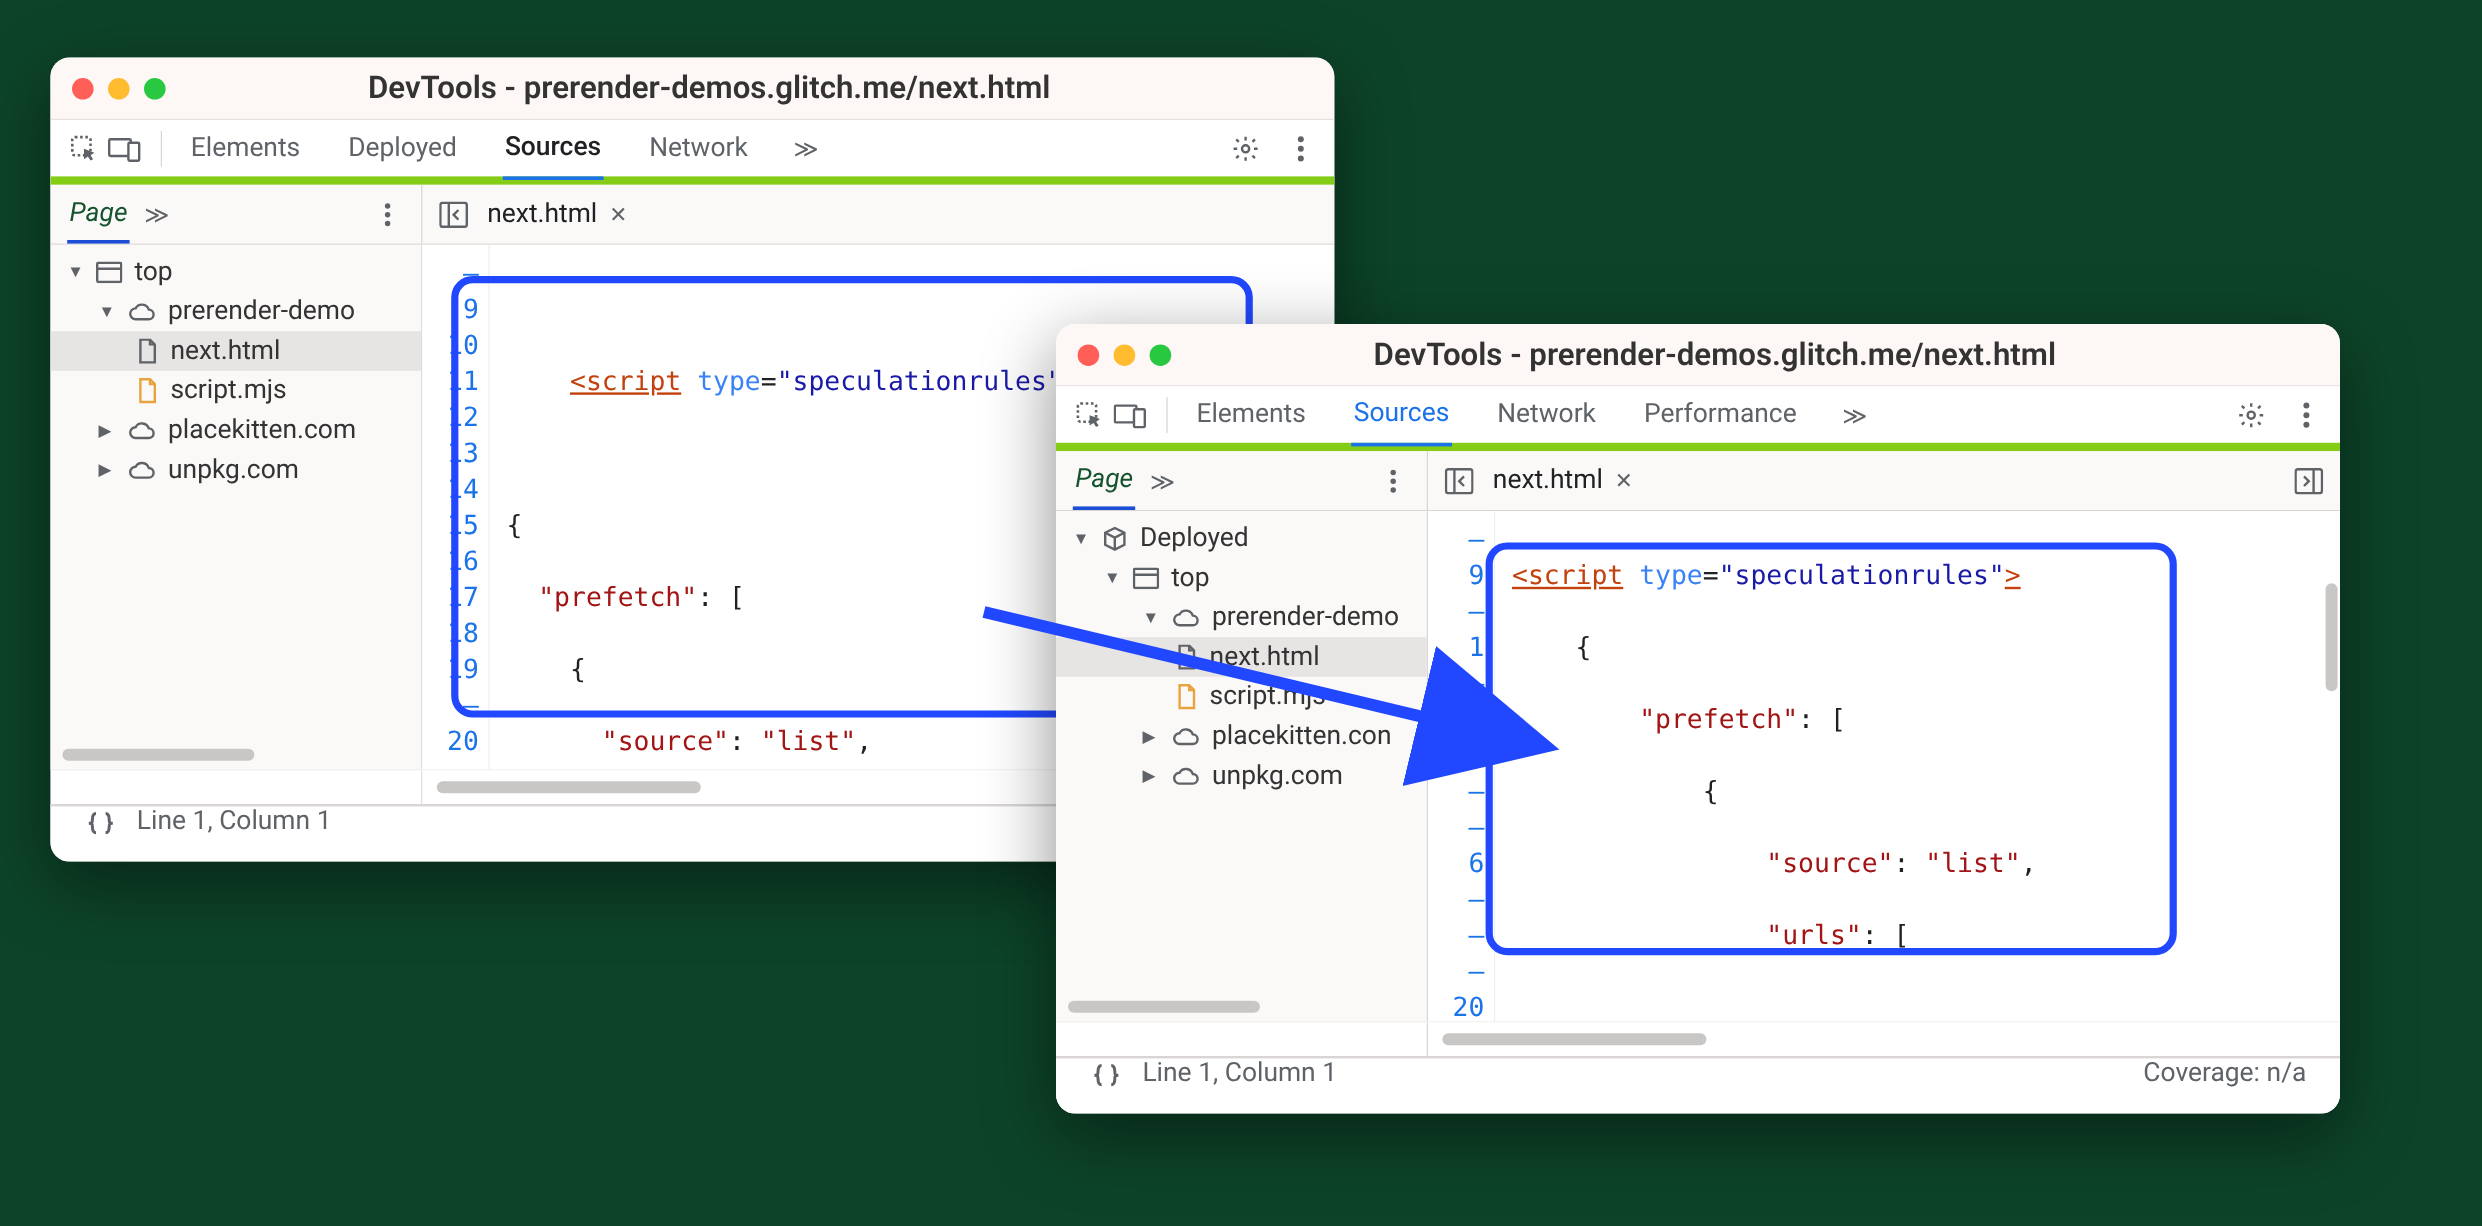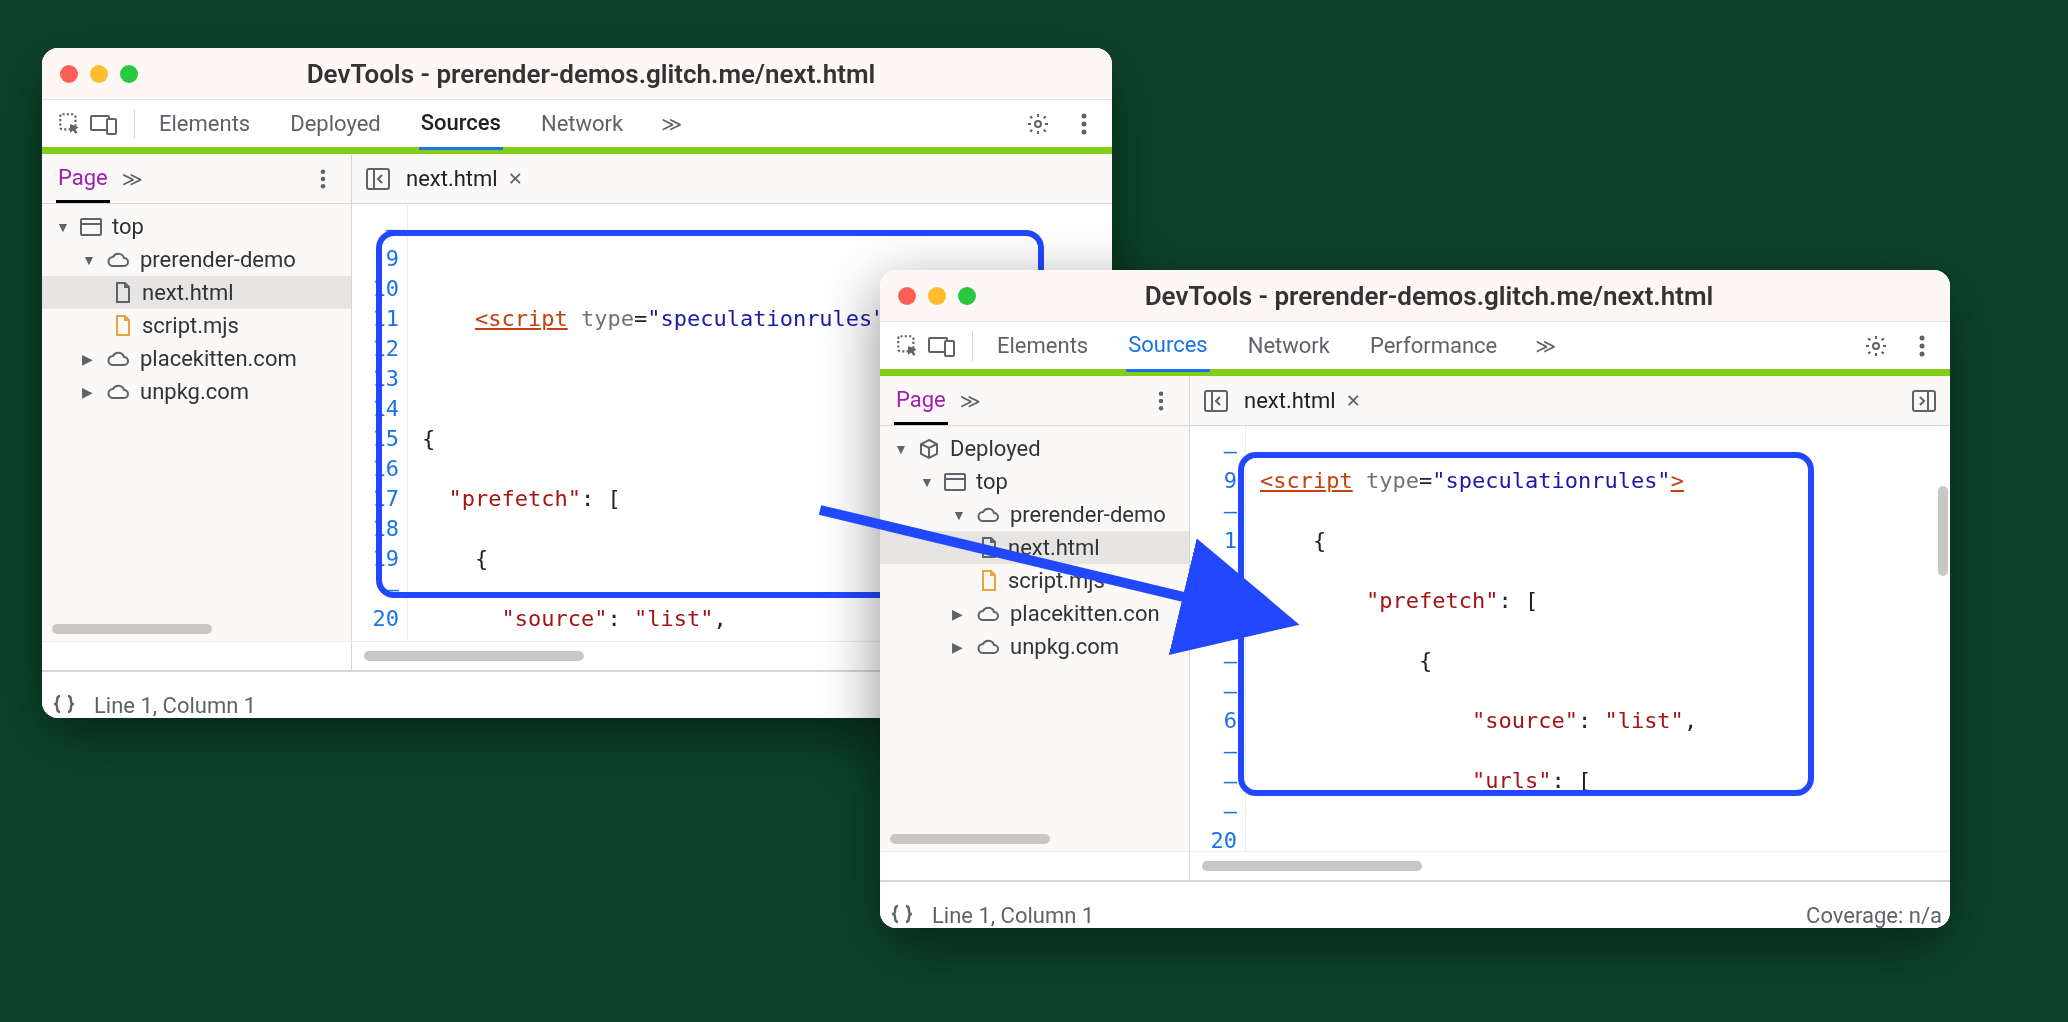--- a/index.html
+++ b/index.html
@@ -74,21 +74,21 @@
   .nav-side {
     width: 310px;
     display: flex;
     align-items: center;
     padding: 0 14px;
     gap: 12px;
     border-right: 1px solid #d9d5d4;
     color: #5f6368;
     font-size: 22px;
   }
-  .nav-side .page-lbl { color: #a21caf; border-bottom:3px solid #000000; padding:10px 2px; }
+  .nav-side .page-lbl { color: #14532d; border-bottom:3px solid #1d4ed8; padding:10px 2px;font-style:italic; }
   .filesrow { flex: 1; display: flex; align-items: center; padding: 0 12px; gap: 14px; color:#5f6368; font-size:22px; }
   .filetab { display: flex; align-items: center; gap: 10px; color:#202124; }
   .close-x { color:#5f6368; font-size:18px; }
 
   
   .body { flex:1; display:flex; min-height:0; }
   .tree {
     width: 310px;
     border-right: 1px solid #d9d5d4;
     background:#fbf9f8;
@@ -121,38 +121,38 @@
     background:#fff;
     color:#1a73e8;
     text-align:right;
     padding: 10px 8px 0 0;
     border-right:1px solid #eee;
     user-select:none;
   }
   .gutter div { height:30px; }
   .code { flex:1; padding:10px 8px 0 14px; color:#202124; white-space:pre; overflow:hidden;}
   .code .tag { color:#c2410c;text-decoration:underline; }
-  .code .attr { color:#737373;margin-top:16px; }
+  .code .attr { color:#3b82f6;margin-top:16px; }
   .code .str { color:#1a1aa6; }
   .code .key { color:#a31515; }
 
   .highlight-box {
     position:absolute;
     border:6px solid #2148ff;
     border-radius:18px;
     pointer-events:none;
   }
 
   
   .footer {
     height: 48px;
     border-top:2px solid #d9d5d4;
     display:flex;
-    align-items:flex-end;
-    padding:0 8px;
+    align-items:flex-start;
+    padding:0 28px;
     font-size:22px;
     color:#5f6368;
     background:#fff;
     gap:16px;
   }
   .footer .right { margin-left:auto; }
   .hscroll {
     height: 28px;
     display:flex;
     align-items:center;

